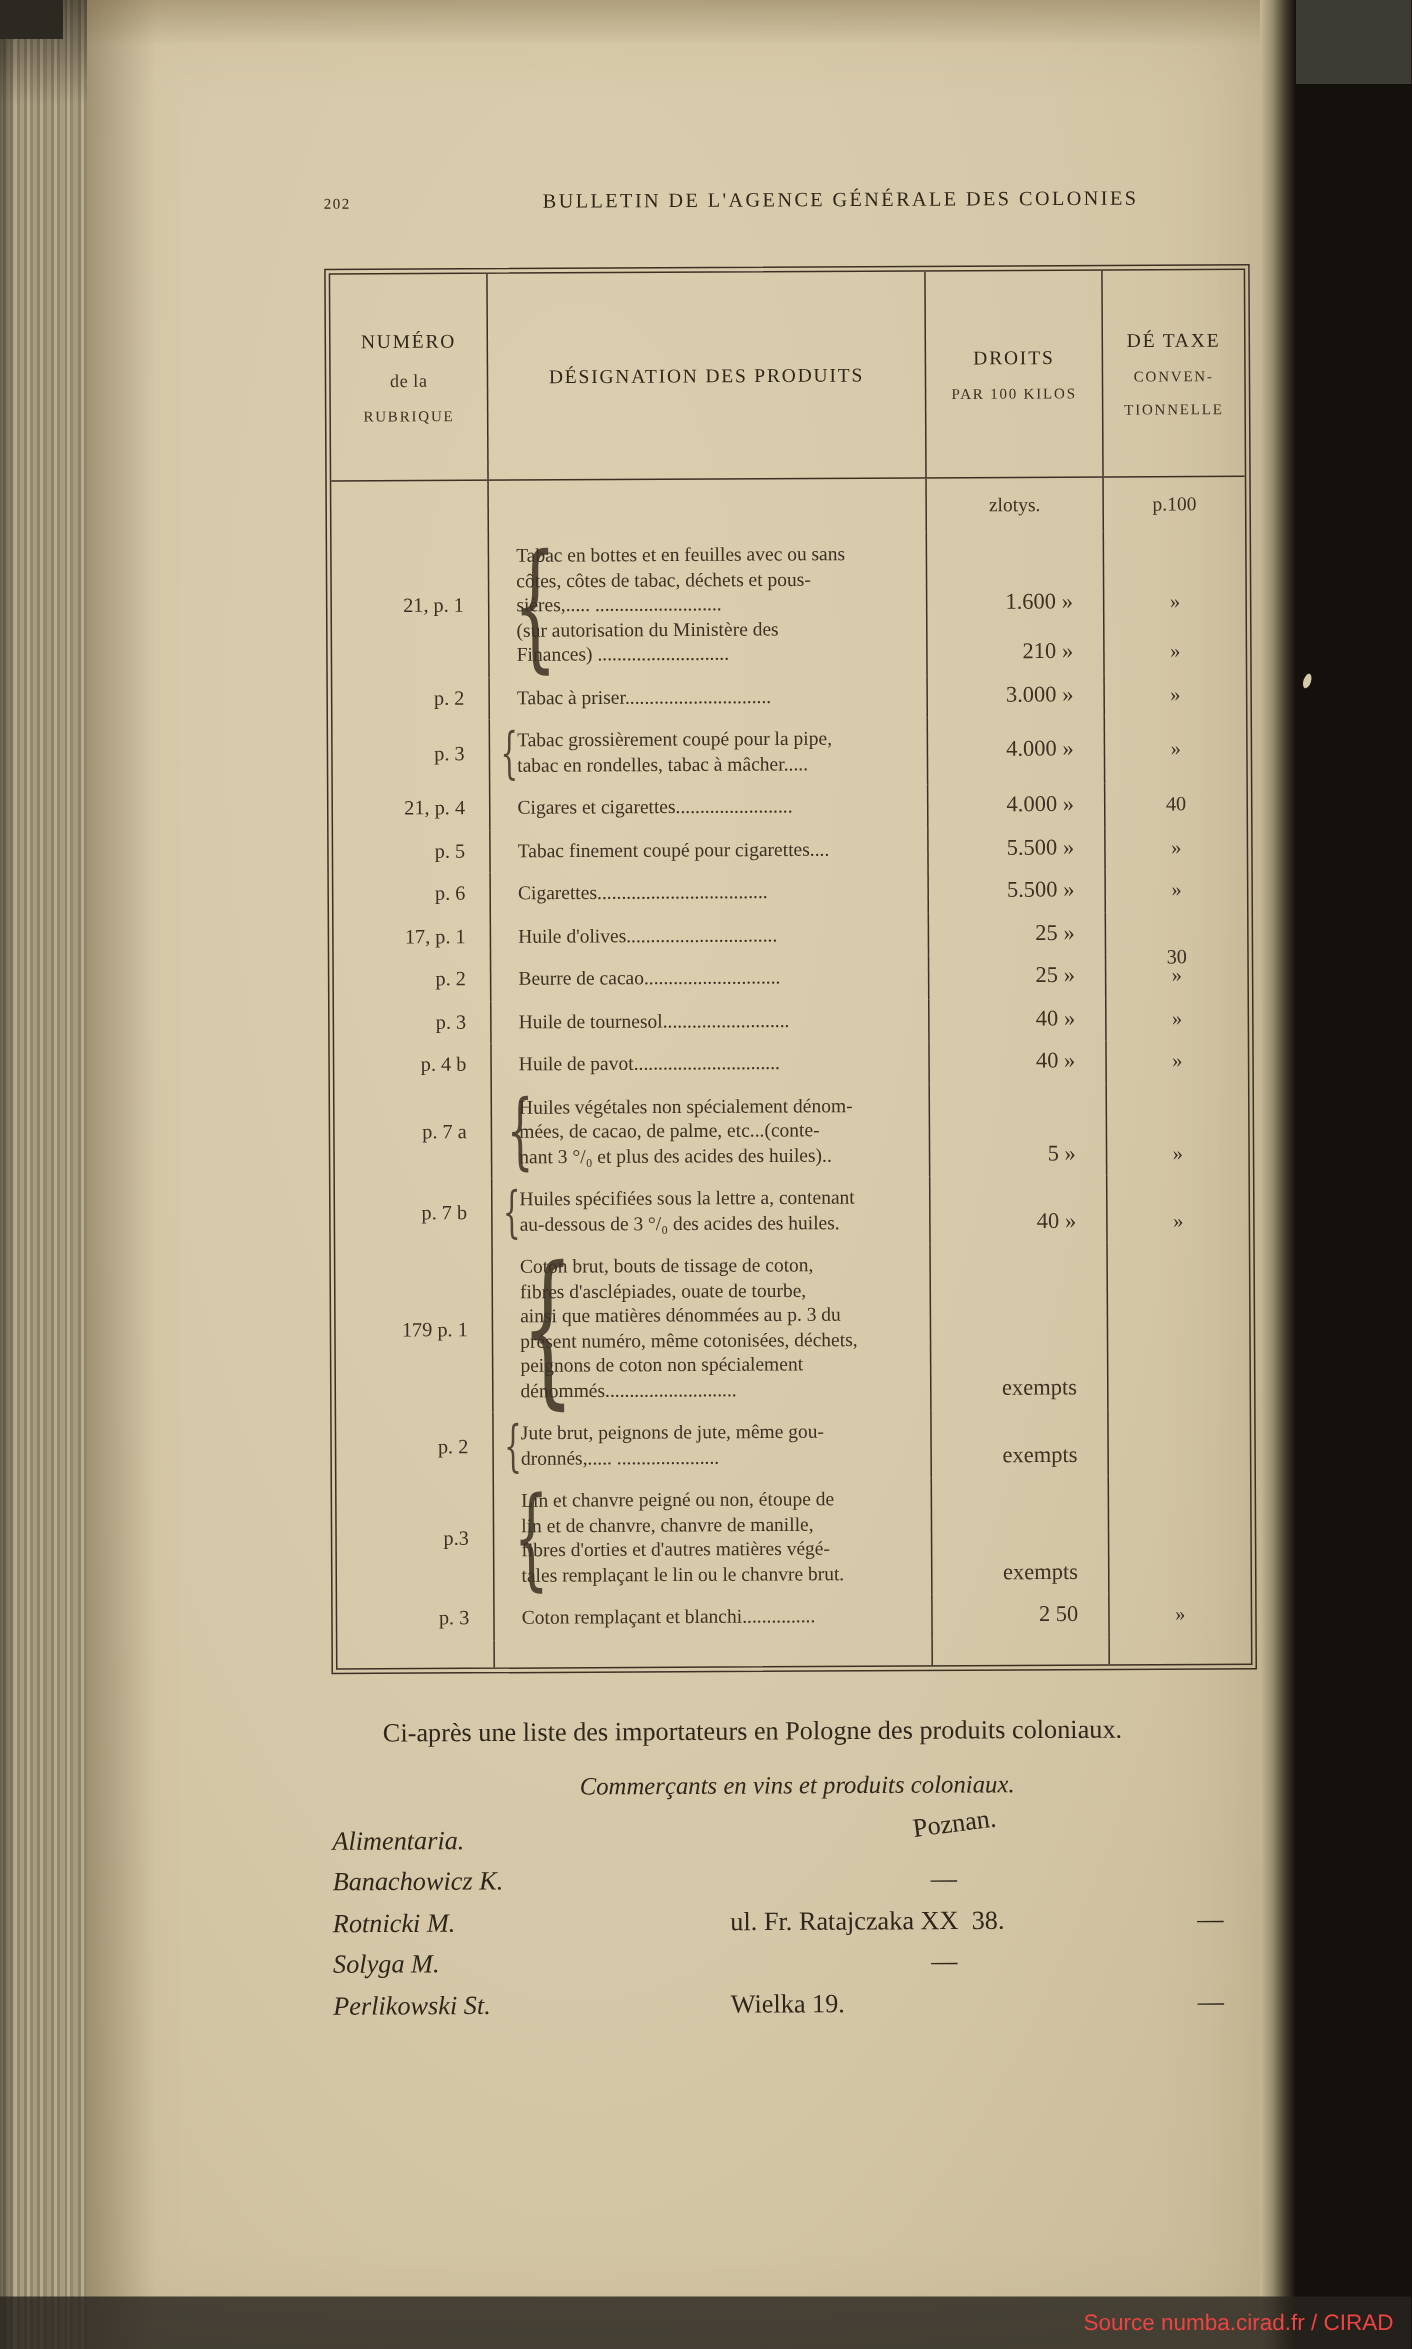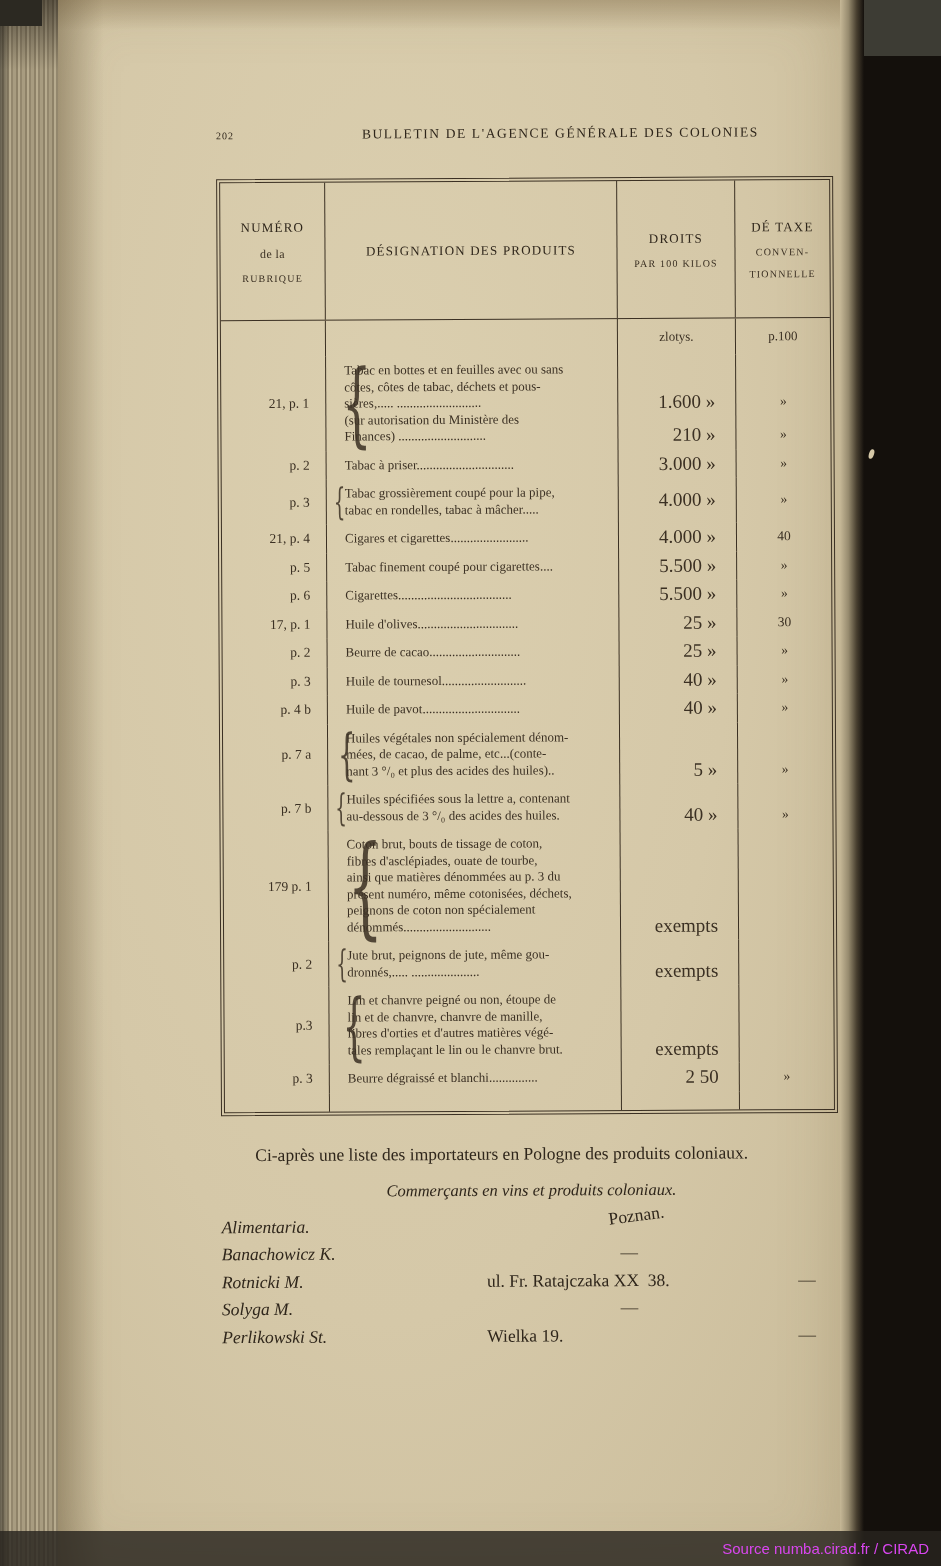--- a/index.html
+++ b/index.html
@@ -63,39 +63,39 @@
   .h-small{font-size:10px;letter-spacing:1.2px;}
   .t-units{height:36px;}
   .uc{display:flex;align-items:center;justify-content:center;font-size:13px;}
   .t-row .cell{position:relative;padding-top:6px;padding-bottom:6px;}
   .c-num{display:flex;align-items:center;justify-content:flex-end;padding-right:16px;
     font-size:13.5px;white-space:nowrap;}
   .c-des{padding-left:18px;padding-right:2px;}
   .des-line{font-size:13px;line-height:16.5px;white-space:nowrap;overflow:hidden;}
   .brace{position:absolute;left:1px;top:50%;transform:translateY(-50%) scaleX(.5);
     line-height:0;font-family:"DejaVu Serif",serif;opacity:.85;}
-  .c-dro .val{position:absolute;right:20px;font-size:19px;line-height:16.5px;white-space:nowrap;}
+  .c-dro .val{position:absolute;right:20px;font-size:15px;line-height:16.5px;white-space:nowrap;}
   .c-det .val{position:absolute;left:0;width:100%;text-align:center;font-size:13.5px;line-height:16.5px;}
   .t-spacer{height:18px;}
   
   .after{width:620px;margin-top:26px;}
   .lead{font-size:17.5px;line-height:27px;text-indent:34px;text-align:justify;color:var(--ink-strong);}
   .subtitle{margin-top:13px;text-align:center;font-style:italic;font-size:16.5px;color:var(--ink-strong);}
   .imp-list{margin-top:12px;}
   .imp-row{display:grid;grid-template-columns:265px 1fr 70px;line-height:27.5px;font-size:17.5px;color:var(--ink-strong);}
   .imp-name{font-style:italic;}
   .imp-addr{white-space:pre;}
   .imp-city{position:relative;text-align:center;}
   .imp-city .rot{display:inline-block;transform:rotate(-7deg) translate(8px,-9px);}
   
   .src-bar{
     position:absolute;left:0;bottom:0;width:941px;height:35px;z-index:10;
     background:rgba(40,36,31,.82);
     display:flex;align-items:center;justify-content:flex-end;padding-right:12px;
-    font-family:"Liberation Sans",sans-serif;font-size:15px;color:#d946ef;
+    font-family:"Liberation Sans",sans-serif;font-size:15px;color:#ef4444;
   }
 </style>
 </head>
 <body>
 
 <div class="void"></div>
 <div class="cover-tr"></div>
 <div class="spine"></div>
 <div class="spine-shade"></div>
 <div class="cover-tl"></div>
@@ -222,21 +222,21 @@
             </div>
             <div class="grid t-row">
               <div class="cell c-num b-r">17, p. 1</div>
               <div class="cell c-des b-r" style="position: relative;">
                 <div class="des-line">Huile d'olives...............................</div>
               </div>
               <div class="cell c-dro b-r">
                 <span class="val" style="top: 6px;">25  »</span>
               </div>
               <div class="cell c-det">
-                <span class="val" style="top: 6px;">30</span>
+                <span class="val" style="top: 22px;">30</span>
               </div>
             </div>
             <div class="grid t-row">
               <div class="cell c-num b-r">p. 2</div>
               <div class="cell c-des b-r" style="position: relative;">
                 <div class="des-line">Beurre de cacao............................</div>
               </div>
               <div class="cell c-dro b-r">
                 <span class="val" style="top: 6px;">25  »</span>
               </div>
@@ -335,21 +335,21 @@
                 <div class="des-line">tales remplaçant le lin ou le chanvre brut.</div>
               </div>
               <div class="cell c-dro b-r">
                 <span class="val" style="top: 55.5px;">exempts</span>
               </div>
               <div class="cell c-det"></div>
             </div>
             <div class="grid t-row">
               <div class="cell c-num b-r">p. 3</div>
               <div class="cell c-des b-r" style="position: relative;">
-                <div class="des-line">Beurre dégraissé et blanchi...............</div>
+                <div class="des-line">Coton remplaçant et blanchi...............</div>
               </div>
               <div class="cell c-dro b-r">
                 <span class="val" style="top: 6px;">2 50</span>
               </div>
               <div class="cell c-det">
                 <span class="val" style="top: 6px;">»</span>
               </div>
             </div>
           </div>
 

